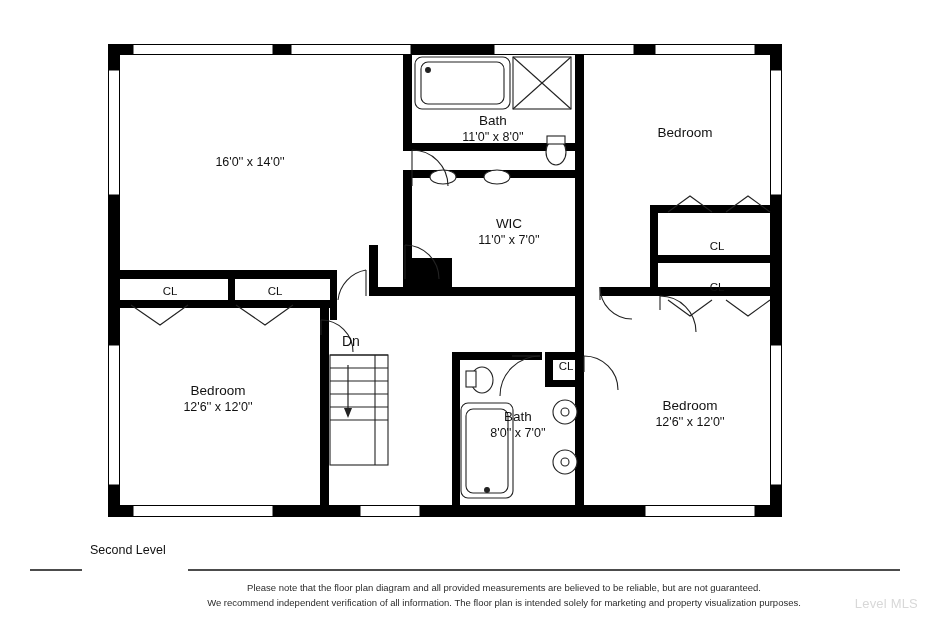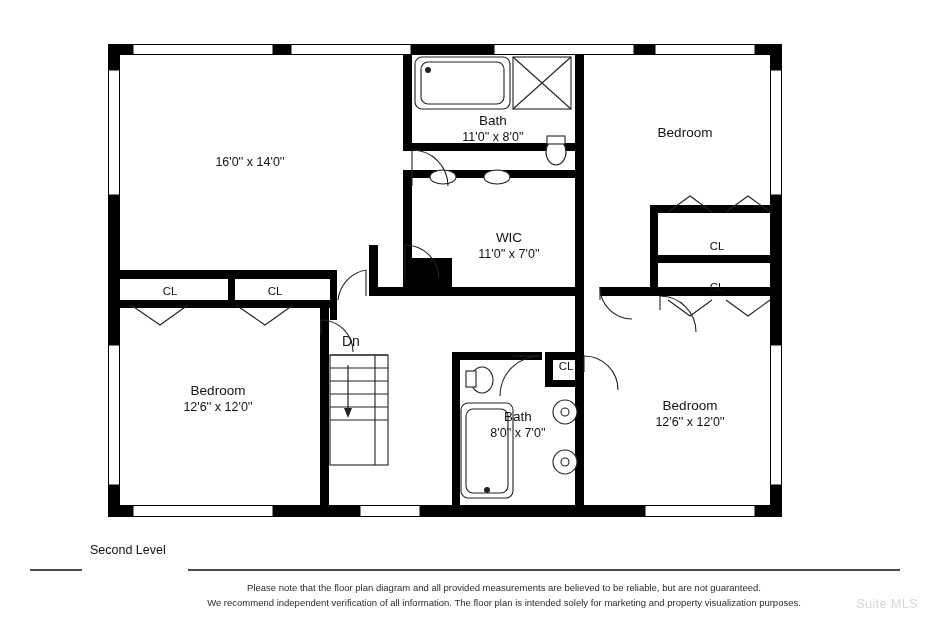--- a/index.html
+++ b/index.html
@@ -168,21 +168,21 @@
 
 <div class="lbl" style="left:408px;top:113px;width:170px;">
   <div class="rname">Bath</div>
   <div class="rdim">11'0'' x 8'0''</div>
 </div>
 
 <div class="lbl" style="left:600px;top:125px;width:170px;">
   <div class="rname">Bedroom</div>
 </div>
 
-<div class="lbl" style="left:424px;top:216px;width:170px;margin-top:14px;">
+<div class="lbl" style="left:424px;top:216px;width:170px;">
   <div class="rname">WIC</div>
   <div class="rdim">11'0'' x 7'0''</div>
 </div>
 
 <div class="lbl" style="left:133px;top:383px;width:170px;">
   <div class="rname">Bedroom</div>
   <div class="rdim">12'6'' x 12'0''</div>
 </div>
 
 <div class="lbl" style="left:458px;top:409px;width:120px;">
@@ -207,13 +207,13 @@
   <line x1="30" y1="570" x2="82" y2="570" stroke="#111" stroke-width="1.6"></line>
   <line x1="188" y1="570" x2="900" y2="570" stroke="#111" stroke-width="1.6"></line>
 </svg>
 <div class="footer-level" style="left:90px;top:543px;">Second Level</div>
 
 <div class="disclaimer" style="left:0;top:581px;">
   <div>Please note that the floor plan diagram and all provided measurements are believed to be reliable, but are not guaranteed.</div>
   <div>We recommend independent verification of all information. The floor plan is intended solely for marketing and property visualization purposes.</div>
 </div>
 
-<div class="brand">Suite MLS</div>
+<div class="brand">Level MLS</div>
 
 </body></html>

